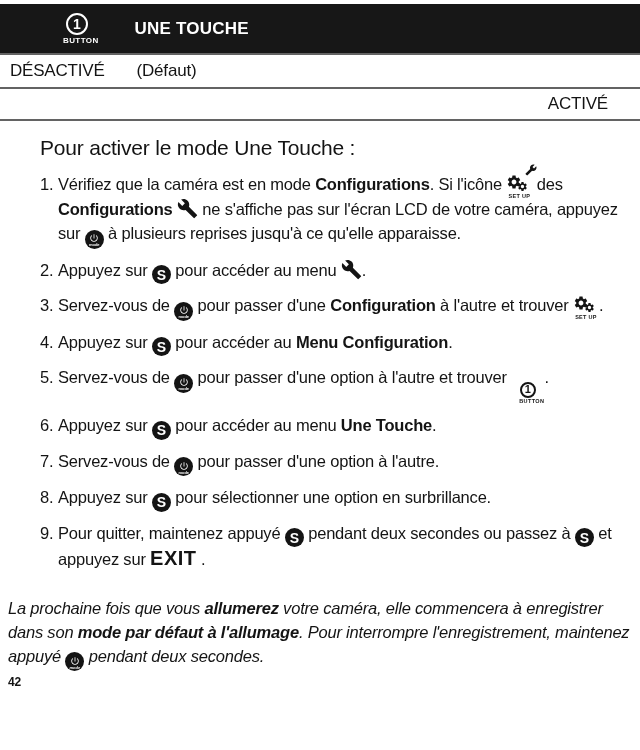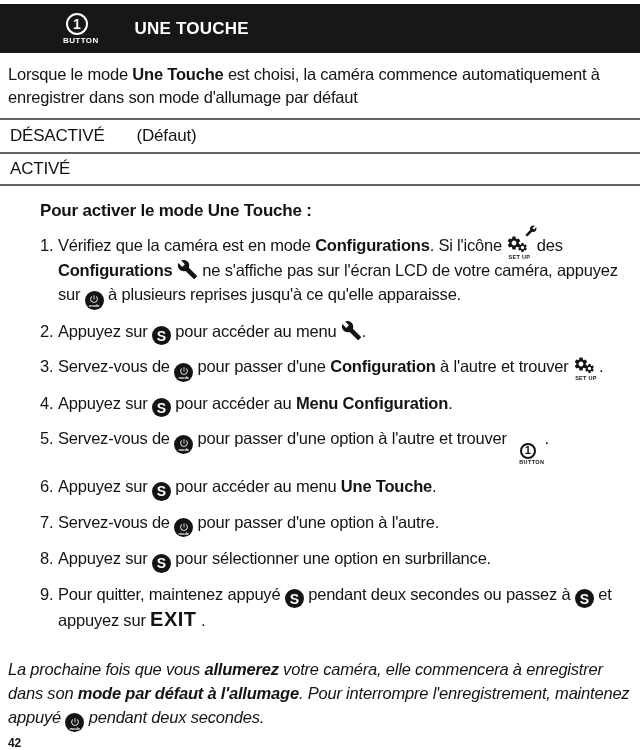--- a/index.html
+++ b/index.html
@@ -41,27 +41,27 @@
 
   
   .options { border-top:2px solid #636363; border-bottom:2px solid #636363; }
   .opt-row {
     height:32px;
     display:flex;
     align-items:center;
     padding-left:10px;
     font-size:17px;
   }
-  .opt-row + .opt-row { border-top:2px solid #636363; }
+  .opt-row + .opt-row { border-top:2px solid #636363;justify-content:flex-end; }
   .opt-note { margin-left:32px; }
 
   
   .steps-heading {
-    font-size:17px;
-    font-weight:bold;
+    font-size:21px;
+    font-weight:normal;
     margin:15px 0 12px 40px;
   }
   .steps { list-style:none; margin-left:40px; width:585px; }
   .step-item {
     display:flex;
     margin-bottom:9px;
     font-size:16.5px;
     line-height:24.5px;
   }
   .step-num { flex:0 0 18px; }
@@ -119,21 +119,20 @@
 <div class="doc">
 
   <header class="hdr">
     <div class="hdr-icon ic-onebtn">
       <span class="ob-circle">1</span>
       <span class="ob-lb">BUTTON</span>
     </div>
     <h1 class="hdr-title">UNE TOUCHE</h1>
   </header>
 
-  <p class="intro">Lorsque le mode <strong>Une Touche</strong> est choisi, la caméra commence automatiquement à enregistrer dans son mode d'allumage par défaut</p>
 
   <div class="options">
     <div class="opt-row">
       <span class="opt-label">DÉSACTIVÉ</span>
       <span class="opt-note">(Défaut)</span>
     </div>
     <div class="opt-row">
       <span class="opt-label">ACTIVÉ</span>
       <span class="opt-note"></span>
     </div>

